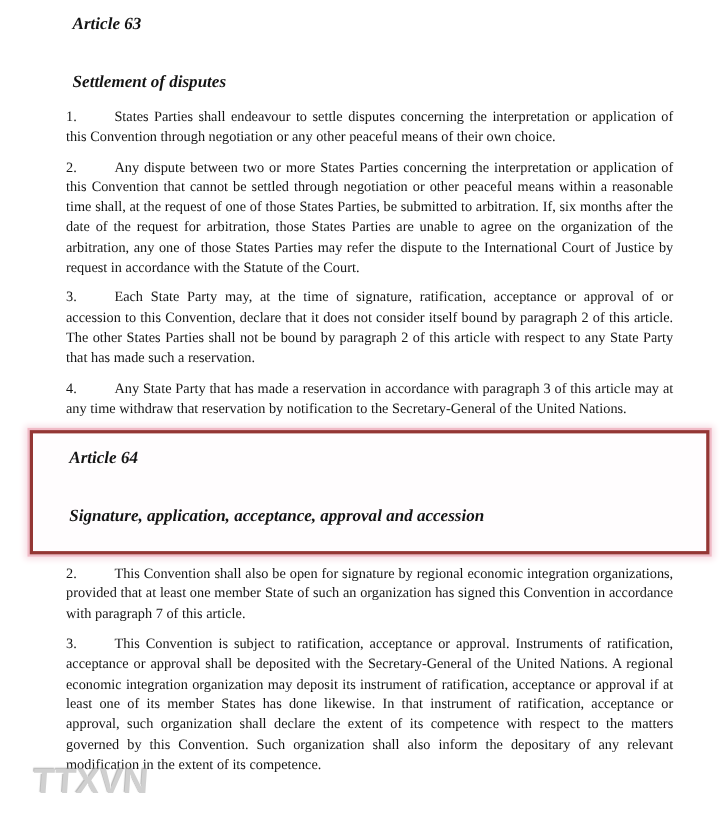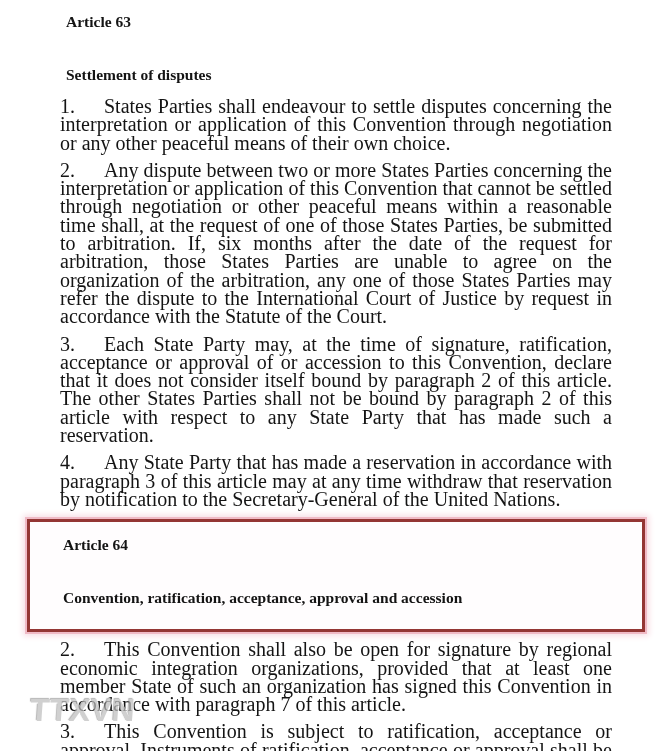--- a/index.html
+++ b/index.html
@@ -13,31 +13,32 @@
     position: relative;
     overflow: hidden;
     font-family: "Liberation Serif", serif;
     color: #141414;
   }
   .page {
     padding: 12px 48px 0 60px;
   }
   .art-title,
   .art-subtitle {
+    font-style: italic;
     font-size: 15.5px;
     line-height: 19px;
     margin: 0 0 0 6px;
   }
   .art-subtitle {
     margin-bottom: 13px;
     margin-top: 34px;
   }
   p.para {
     text-align: justify;
-    font-size: 20px;
+    font-size: 13px;
     line-height: 18.3px;
     margin: 0 0 9px 0;
   }
   .pnum {
     display: inline-block;
     width: 44px;
   }
   .highlight-box {
     margin: 11px -33px 8px -33px;
     padding: 13px 28px 10px 33px;
@@ -83,21 +84,21 @@
   <p class="para"><span class="pnum">1.</span><span>States Parties shall endeavour to settle disputes concerning the interpretation or application of this Convention through negotiation or any other peaceful means of their own choice.</span></p>
 
   <p class="para"><span class="pnum">2.</span><span>Any dispute between two or more States Parties concerning the interpretation or application of this Convention that cannot be settled through negotiation or other peaceful means within a reasonable time shall, at the request of one of those States Parties, be submitted to arbitration. If, six months after the date of the request for arbitration, those States Parties are unable to agree on the organization of the arbitration, any one of those States Parties may refer the dispute to the International Court of Justice by request in accordance with the Statute of the Court.</span></p>
 
   <p class="para"><span class="pnum">3.</span><span>Each State Party may, at the time of signature, ratification, acceptance or approval of or accession to this Convention, declare that it does not consider itself bound by paragraph 2 of this article. The other States Parties shall not be bound by paragraph 2 of this article with respect to any State Party that has made such a reservation.</span></p>
 
   <p class="para"><span class="pnum">4.</span><span>Any State Party that has made a reservation in accordance with paragraph 3 of this article may at any time withdraw that reservation by notification to the Secretary-General of the United Nations.</span></p>
 
   <div class="highlight-box">
     <h3 class="art-title">Article 64</h3>
-    <h3 class="art-subtitle">Convention, ratification, acceptance, approval and accession</h3>
+    <h3 class="art-subtitle">Signature, application, acceptance, approval and accession</h3>
 
   </div>
 
   <p class="para"><span class="pnum">2.</span><span>This Convention shall also be open for signature by regional economic integration organizations, provided that at least one member State of such an organization has signed this Convention in accordance with paragraph 7 of this article.</span></p>
 
   <p class="para"><span class="pnum">3.</span><span>This Convention is subject to ratification, acceptance or approval. Instruments of ratification, acceptance or approval shall be deposited with the Secretary-General of the United Nations. A regional economic integration organization may deposit its instrument of ratification, acceptance or approval if at least one of its member States has done likewise. In that instrument of ratification, acceptance or approval, such organization shall declare the extent of its competence with respect to the matters governed by this Convention. Such organization shall also inform the depositary of any relevant modification in the extent of its competence.</span></p>
 
 </div>
 
 <div class="watermark">TTXVN</div>

